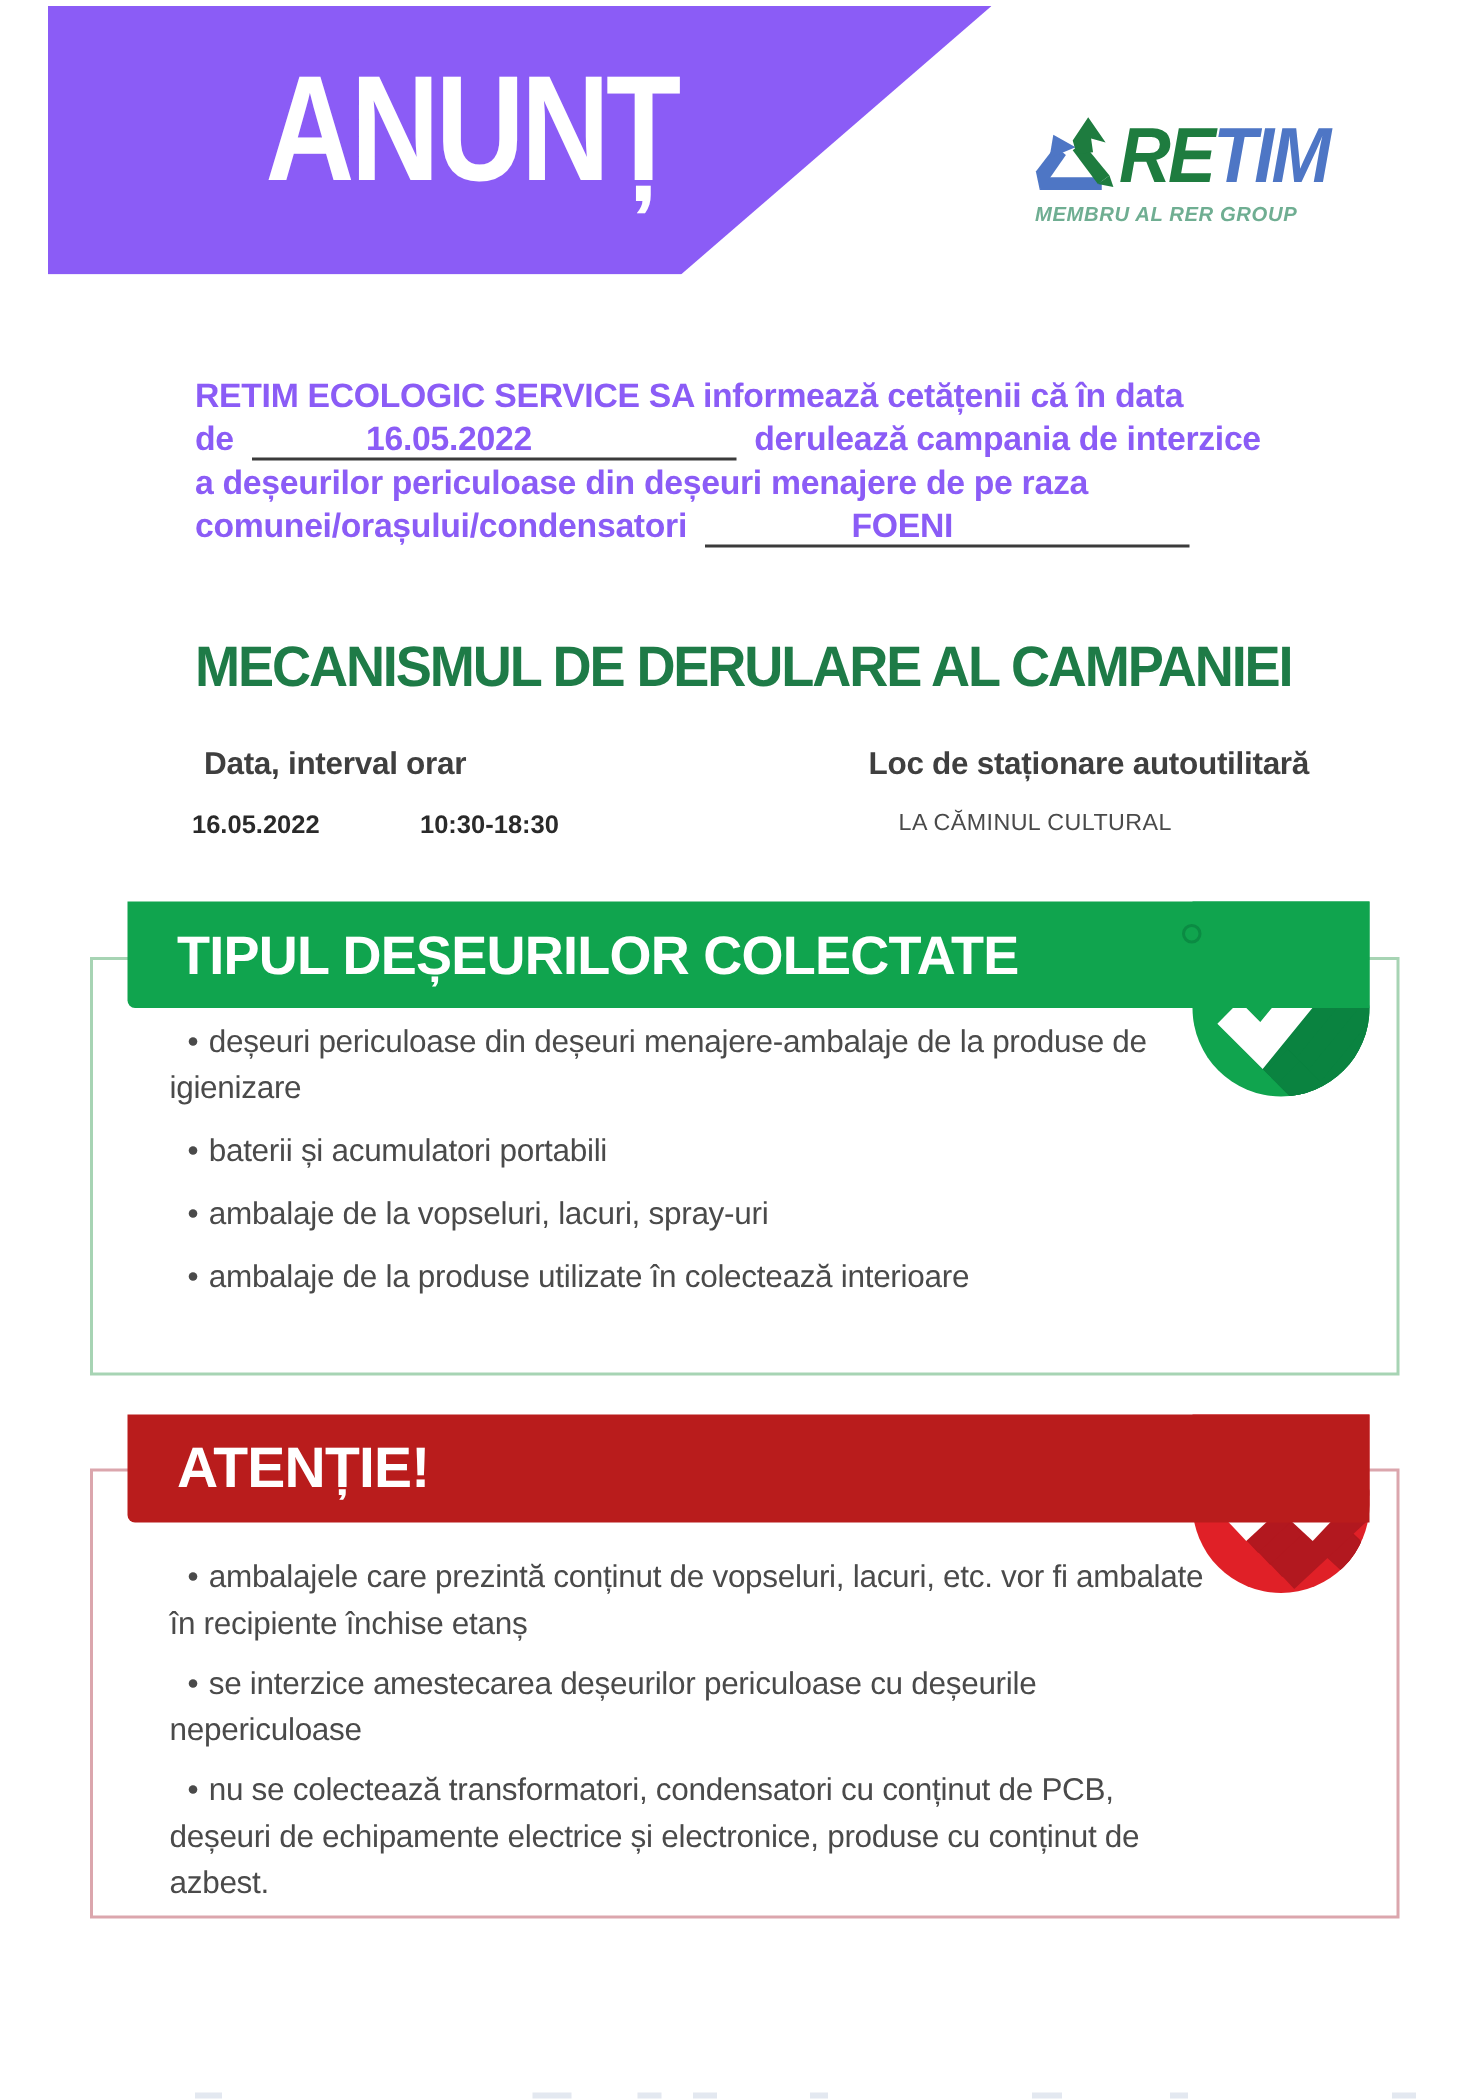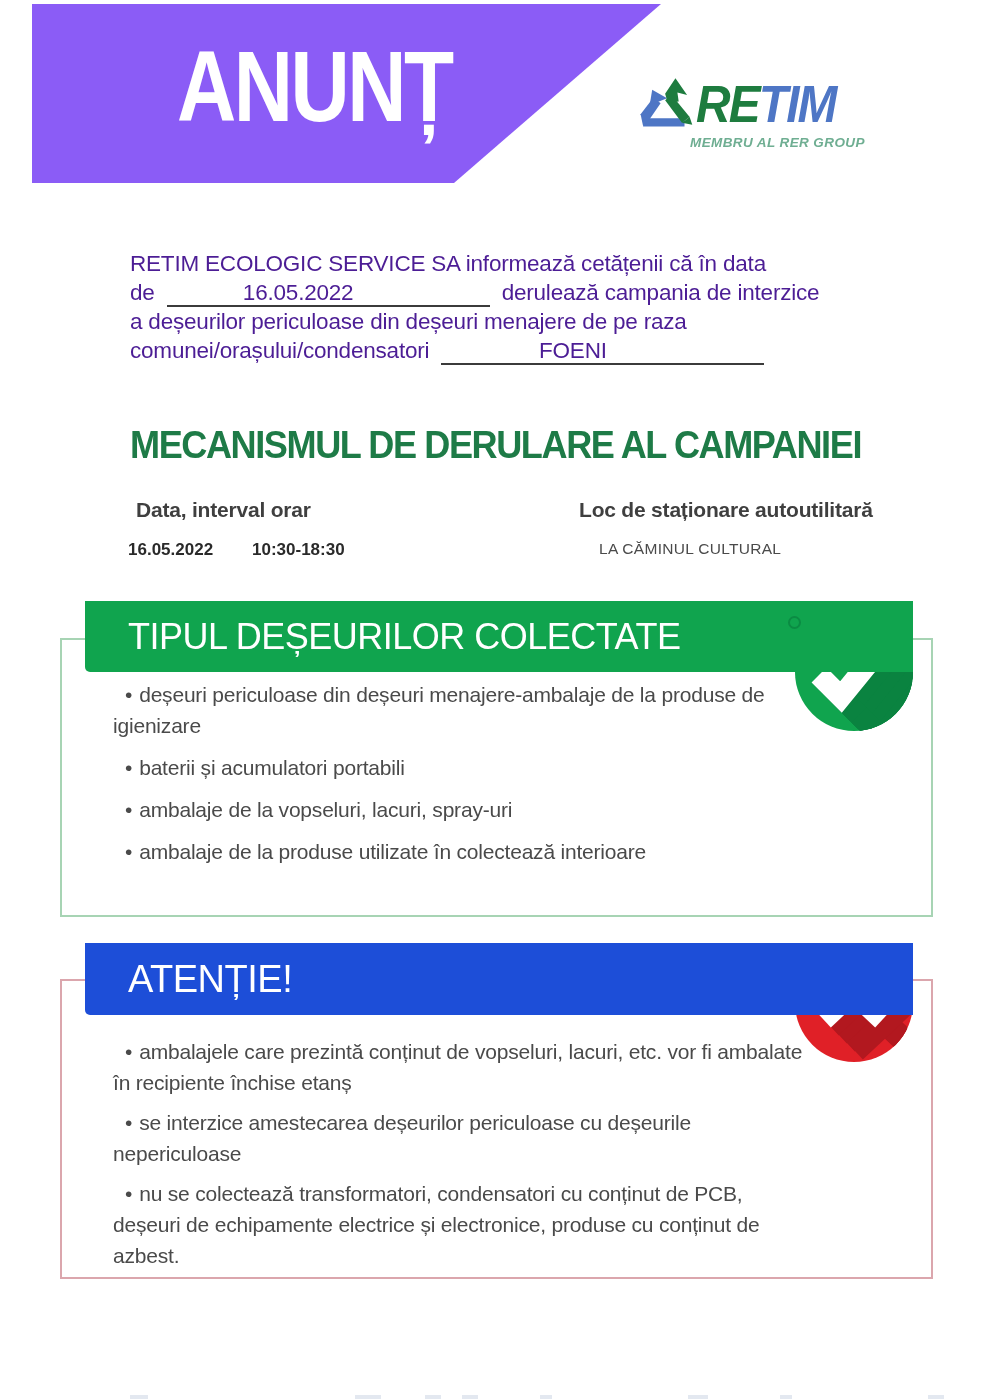--- a/index.html
+++ b/index.html
@@ -7,54 +7,54 @@
         font-family:"Liberation Sans", sans-serif;}
 
   
   .hero{position:absolute;left:0;top:4px;width:989px;height:179px;background:#8b5cf6;
         clip-path:polygon(0 0,629px 0,422px 100%,0 100%);margin-left:32px;}
   .hero-title{position:absolute;left:145px;top:30px;font-size:100px;font-weight:700;color:#ffffff;
         letter-spacing:-3px;transform:scaleX(0.82);transform-origin:left top;line-height:1.05;}
 
   
   .logo{position:absolute;left:638px;top:76px;width:260px;}
-  .logo-row{display:flex;align-items:center;}
+  .logo-row{display:flex;align-items:center;justify-content:flex-end;}
   .logo-row svg{flex:0 0 auto;margin-right:-4px;}
   .logo-word{font-style:italic;font-weight:700;font-size:52px;letter-spacing:-2px;line-height:1;
         transform:scaleX(0.92);transform-origin:left center;white-space:nowrap;}
   .logo-re{color:#1e7c3f;}
   .logo-tim{color:#4e76c5;}
   .logo-tagline{margin-top:3px;padding-left:52px;font-size:13.5px;font-weight:700;font-style:italic;
         color:#6fae92;letter-spacing:0.4px;white-space:nowrap;}
 
   
-  .intro{position:absolute;left:130px;top:249px;width:800px;font-size:22.5px;font-weight:400;
-        color:#4c1d95;letter-spacing:-0.2px;}
+  .intro{position:absolute;left:130px;top:249px;width:800px;font-size:22.5px;font-weight:700;
+        color:#8b5cf6;letter-spacing:-0.2px;}
   .iline{line-height:29px;white-space:nowrap;}
   .blank{display:inline-block;width:323px;border-bottom:2px solid #3b3b3b;text-align:center;
         margin:0 12px;line-height:25px;text-indent:-60px;vertical-align:baseline;}
 
   
   .mech-heading{position:absolute;left:130px;top:424px;font-size:38px;font-weight:700;color:#1e7b47;
         letter-spacing:-1.5px;transform:scaleX(0.95);transform-origin:left top;white-space:nowrap;}
   .sched-head span{position:absolute;top:498px;font-size:21px;font-weight:700;color:#3f3f3f;
         letter-spacing:-0.2px;white-space:nowrap;}
   .sched-col1{left:136px;} .sched-col2{left:579px;}
   .sched-row span{position:absolute;top:540px;white-space:nowrap;}
   .sched-date{left:128px;font-size:17px;font-weight:700;color:#2a2a2a;}
-  .sched-hours{left:252px;font-size:17px;font-weight:700;color:#2a2a2a;}
+  .sched-hours{left:280px;font-size:17px;font-weight:700;color:#2a2a2a;}
   .sched-loc{left:599px;font-size:15.5px;font-weight:400;color:#4a4a4a;letter-spacing:0.3px;}
 
   
   .gbox{position:absolute;left:60px;top:638px;width:869px;height:275px;border:2px solid #a7d4b4;background:#fff;}
   .rbox{position:absolute;left:60px;top:979px;width:869px;height:296px;border:2px solid #dba6ad;background:#fff;}
-  .banner{position:absolute;left:85px;width:828px;color:#ffffff;font-weight:400;
-        padding-left:43px;box-sizing:border-box;white-space:nowrap;border-radius:0 0 0 5px;}
+  .banner{position:absolute;left:85px;width:828px;color:#ffffff;font-weight:700;
+        padding-left:33px;box-sizing:border-box;white-space:nowrap;border-radius:0 0 0 5px;}
   .gbanner{top:601px;height:71px;line-height:71px;background:#10a44e;font-size:36px;letter-spacing:-0.5px;}
-  .rbanner{top:943px;height:72px;line-height:72px;background:#1d4ed8;font-size:38px;letter-spacing:-0.5px;}
+  .rbanner{top:943px;height:72px;line-height:72px;background:#b91c1c;font-size:38px;letter-spacing:-0.5px;}
   .ring{position:absolute;left:788px;top:616px;width:9px;height:9px;border:2px solid #0b8b43;border-radius:50%;}
   .badge{position:absolute;left:795px;width:118px;overflow:hidden;border-radius:0 0 59px 59px;}
   .gbadge{top:601px;height:130px;background:#10a44e;}
   .rbadge{top:943px;height:119px;background:#e02027;}
   .badge svg{display:block;}
 
   
   .list{position:absolute;left:113px;width:695px;font-size:21px;color:#4a4a4a;letter-spacing:-0.2px;}
   .glist{top:679px;} .rlist{top:1036px;}
   .bullet{line-height:31px;text-indent:12px;margin-bottom:11px;}

